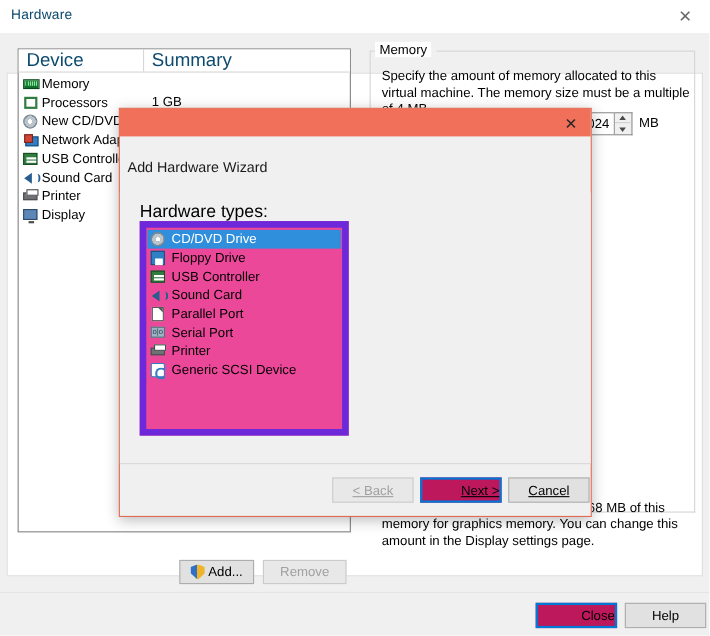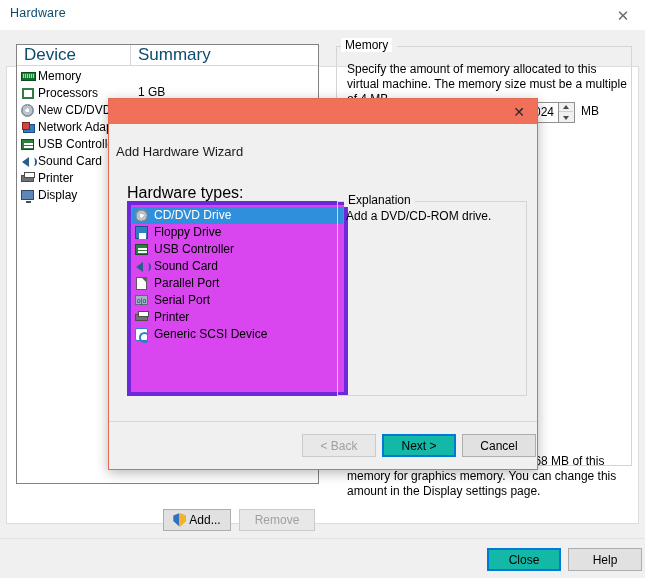--- a/index.html
+++ b/index.html
@@ -141,21 +141,21 @@
     font-size:12px; line-height:15px;
   }
 
   
   .btn {
     font-family: "Liberation Sans", sans-serif; font-size: 12px;
     background: #e1e1e1; border: 1px solid #adadad; color: #000;
     display: flex; align-items: center; justify-content: center;
   }
   .btn.disabled { color: #a0a0a0; background:#e8e8e8; border-color:#cbcbcb; }
-  .btn.default { border: 2px solid #0078d7; background:#14b8a6; }
+  .btn.default { border: 2px solid #0078d7; background:#be185d;justify-content:flex-end; }
   .btn-add {
     position: absolute; left: 163px; top: 509px; width: 68px; height: 22px;
     background: #e1e1e1;
   }
   .btn-add .shield {
     width: 13px; height: 14px; margin-right: 3px; position: relative;
   }
   .btn-add .shield:before{
     content:""; position:absolute; inset:0;
     background: linear-gradient(90deg,#2f6fc4 0 50%, #f0b429 50% 100%);
@@ -194,42 +194,42 @@
     position: absolute; left: 0; top: 25px; width: 428px; height: 51px;
     background: #ffffff; border-bottom: 1px solid #b9b9b9;
   }
   .dlg-head-title { position: absolute; left: 20px; top: 8px; font-size: 12.5px; font-weight: bold; }
   .dlg-head-sub   { position: absolute; left: 42px; top: 26px; font-size: 12.5px; }
 
   .dlg-body { position: absolute; left: 0; top: 76px; width: 428px; height: 246px; background:#f0f0f0; }
 
   .ht-label { position: absolute; left: 18px; top: 9px; font-size: 16px; }
   .ht-list {
-    position: absolute; left: 18px; top: 26px; width: 221px; height: 195px;
-    background: #d946ef; border: 4px solid #6d28d9; overflow: hidden;
+    position: absolute; left: 18px; top: 26px; width: 190px; height: 195px;
+    background: #ec4899; border: 6px solid #6d28d9; overflow: hidden;
   }
   .ht-item {
     position: relative; height: 17px; line-height: 17px; padding-left: 22px;
     font-size: 12px; white-space: nowrap; margin: 0 1px;
   }
   .ht-item .hicon { position: absolute; left: 3px; top: 1px; width: 15px; height: 15px; }
   .ht-item.sel { background: #2f8fdd; color: #ffffff; }
   .ht-item.sel .lbl { outline: 1px dotted rgba(255,255,255,.0); }
 
   .exp-group {
     position: absolute; left: 228px; top: 26px; width: 190px; height: 195px;
     border: 1px solid #d4d4d4; border-top: none;
   }
   .exp-legend { position: absolute; left: 6px; top: -8px; background:#f0f0f0; padding: 0 4px; font-size: 12px; }
   .exp-topline-l{ position:absolute; left:0; top:0; width:6px; height:1px; background:#d4d4d4;}
   .exp-topline-r{ position:absolute; left:72px; top:0; right:0; height:1px; background:#d4d4d4;}
   .exp-text { position: absolute; left: 8px; top: 8px; width: 175px; font-size: 12px; line-height: 15px; }
 
   .dlg-sep { position:absolute; left:0; top:322px; width:428px; height:1px; background:#d8d8d8; }
-  .dlg-btn { position: absolute; height: 23px; top: 335px; }
+  .dlg-btn { position: absolute; height: 23px; top: 335px; text-decoration: underline; }
   .dlg-back   { left: 193px; width: 74px; }
   .dlg-next   { left: 273px; width: 74px; }
   .dlg-cancel { left: 353px; width: 74px; }
 </style>
 </head>
 <body>
 
 <div id="root">
 
   <div class="win-titlebar">
@@ -399,26 +399,20 @@
           <span class="lbl">Printer</span>
         </div>
         <div class="ht-item">
           <span class="hicon">
               <span class="ic ic-scsi"></span>
             </span>
           <span class="lbl">Generic SCSI Device</span>
         </div>
       </div>
 
-      <div class="exp-group">
-        <div class="exp-topline-l"></div>
-          <div class="exp-topline-r"></div>
-        <div class="exp-legend">Explanation</div>
-        <div class="exp-text">Add a DVD/CD-ROM drive.</div>
-      </div>
     </div>
 
     <div class="dlg-sep"></div>
 
     <div class="btn dlg-btn dlg-back disabled">
       <span>&lt; Back</span>
     </div>
     <div class="btn dlg-btn dlg-next default">
       <span>Next &gt;</span>
     </div>

